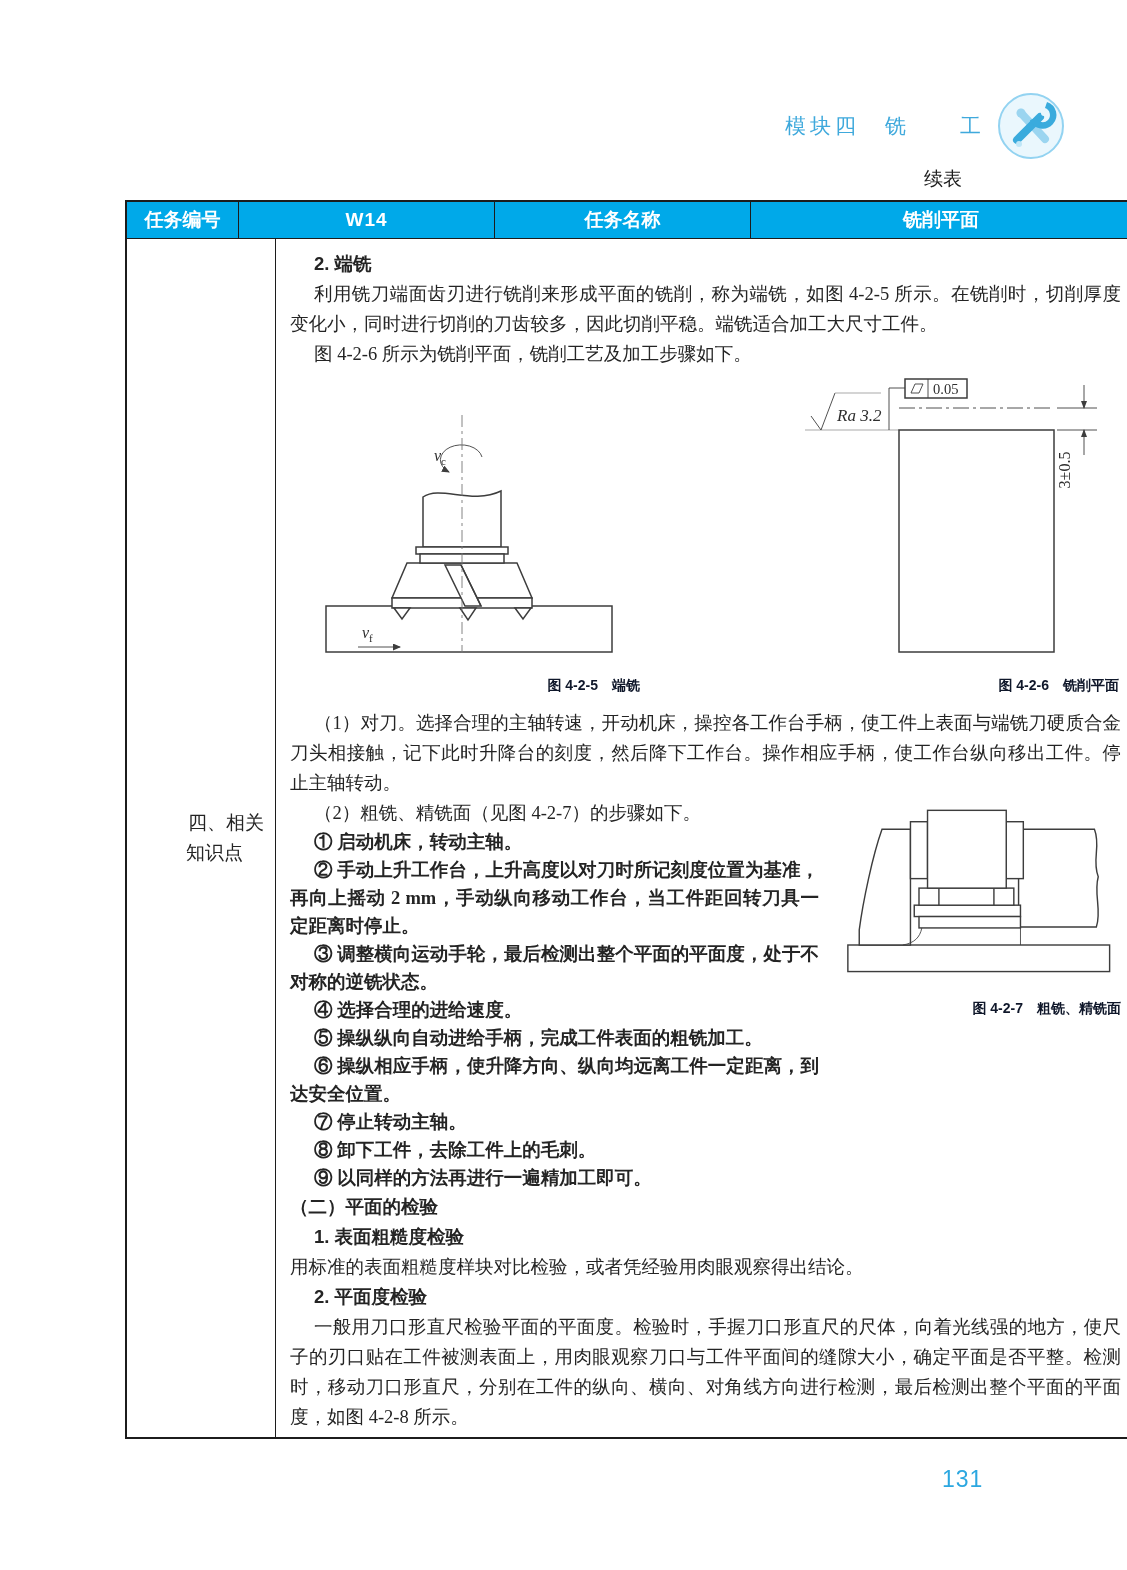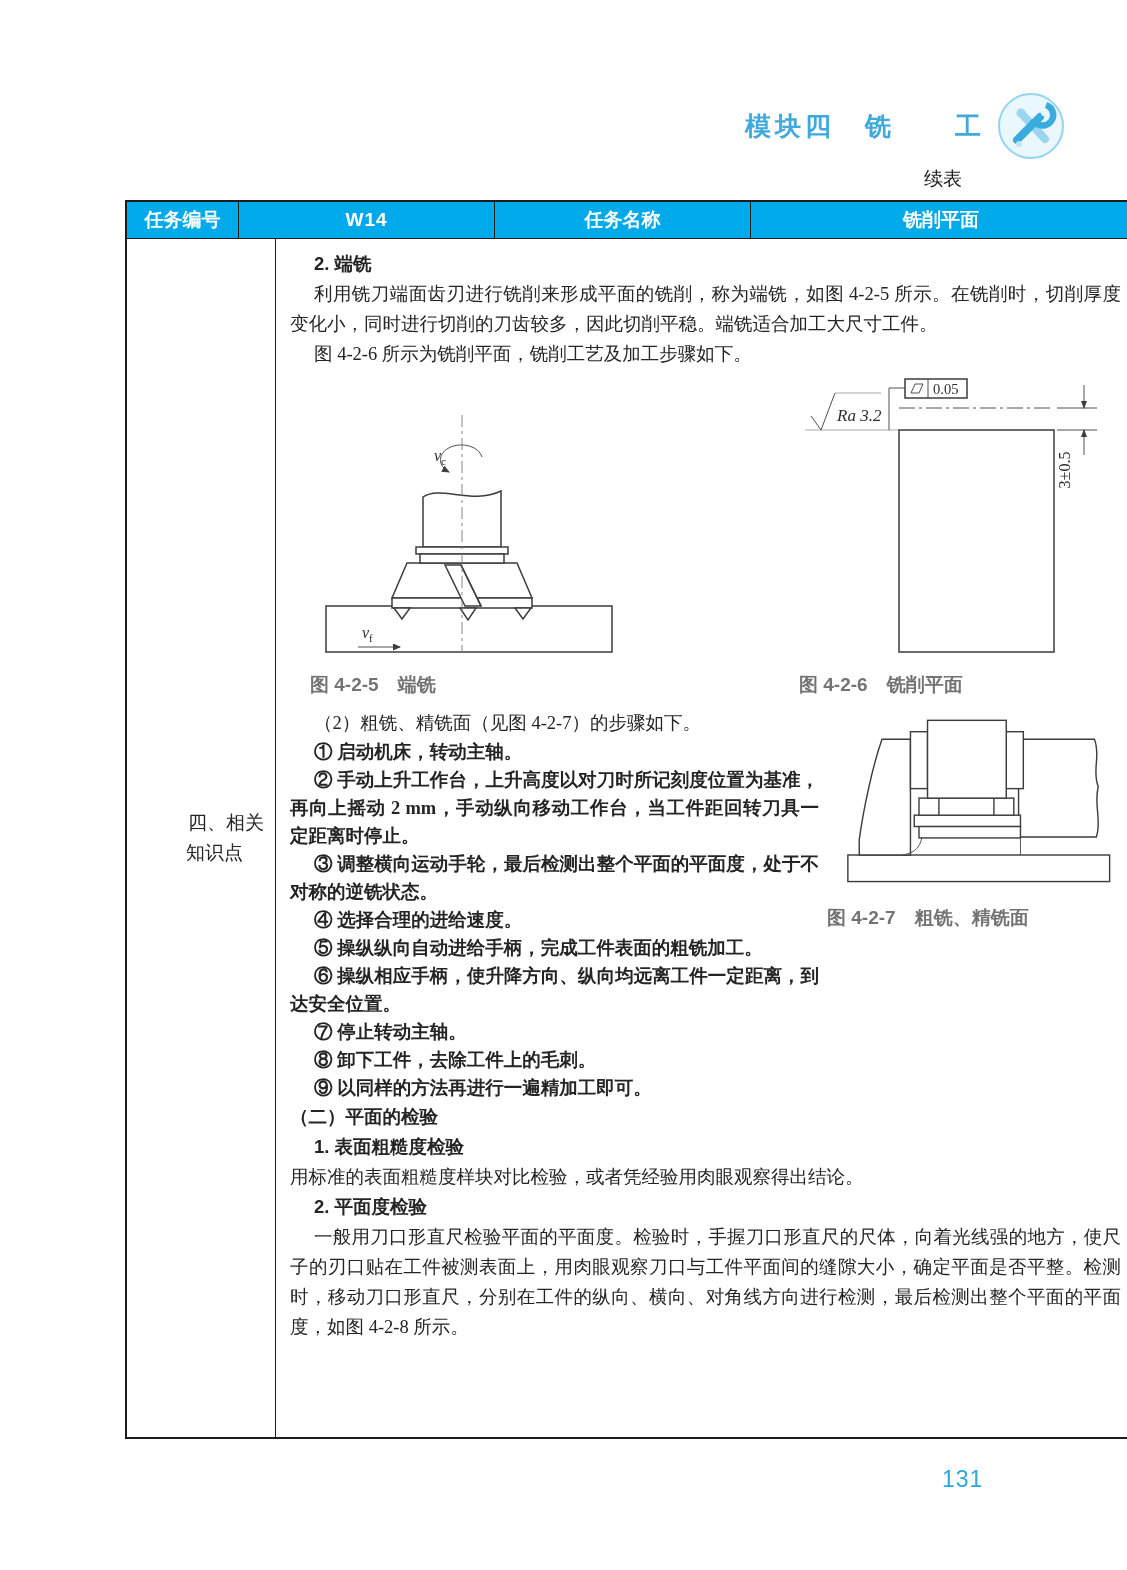--- a/index.html
+++ b/index.html
@@ -5,22 +5,22 @@
   html,body { margin:0; padding:0; background:#ffffff; }
   #page {
     position:relative; width:1127px; height:1570px; background:#fff;
     font-family:"Liberation Serif","DejaVu Serif",serif; color:#242424;
     overflow:hidden;
   }
 
   
   .module-header { position:absolute; top:90px; right:60px; display:flex; align-items:center; }
   .module-title {
-    font-family:"Liberation Sans","DejaVu Sans",sans-serif; font-weight:700;
-    font-size:26px; letter-spacing:4px; color:#3fa9dc; margin-right:10px; white-space:pre;
+    font-family:"Liberation Sans","DejaVu Sans",sans-serif; font-weight:400;
+    font-size:21px; letter-spacing:4px; color:#3fa9dc; margin-right:10px; white-space:pre;
   }
   .tools-icon { width:72px; height:72px; display:block; }
 
   .continued {
     position:absolute; left:924px; top:166px; font-size:19px; color:#1b1b1b;
   }
 
   
   .doc-table {
     position:absolute; left:125px; top:200px; width:1008px; height:1239px;
@@ -55,22 +55,22 @@
   .main-cell p.noindent { text-indent:0; }
   .hb { font-weight:bold; font-family:"Liberation Sans","DejaVu Sans",sans-serif;
         font-size:18.5px; line-height:30px; }
   .hb.indent { padding-left:24px; }
   .step { line-height:28px;font-weight:bold; }
 
   .figrow { display:flex; align-items:flex-end; margin:6px 0 8px; }
   .figblock5 { margin-left:20px; }
   .figblock6 { margin-left:auto; margin-right:2px; }
   .figcap {
-    margin-top:4px; text-align:left; font-weight:bold; color:#737373;
-    font-family:"Liberation Sans","DejaVu Sans",sans-serif; font-size:19px; white-space:pre;
+    margin-top:4px; text-align:right; font-weight:bold; color:#0f172a;
+    font-family:"Liberation Sans","DejaVu Sans",sans-serif; font-size:14px; white-space:pre;
   }
   .fig7-float { float:right; width:294px; margin:2px 0 34px 8px; }
 
   .pageno {
     position:absolute; left:942px; top:1466px; color:#2ba7e0;
     font-family:"Liberation Sans","DejaVu Sans",sans-serif; font-size:23px; letter-spacing:1px;
   }
 
   svg .ln { stroke:#3d3d3d; stroke-width:1.5; fill:none; }
   svg .lnw { stroke:#3d3d3d; stroke-width:1.5; fill:#fff; }
@@ -182,20 +182,21 @@
               <line class="thin" x1="258" y1="33" x2="298" y2="33"></line>
               <line class="thin" x1="258" y1="55" x2="298" y2="55"></line>
               <line class="thin" x1="285" y1="10" x2="285" y2="33" marker-end="url(#a6d)"></line>
               <line class="thin" x1="285" y1="80" x2="285" y2="55" marker-end="url(#a6u)"></line>
               <text x="271" y="95" font-size="16" text-anchor="middle" transform="rotate(-90 271 95)">3±0.5</text>
             </svg>
             <div class="figcap">图 4-2-6　铣削平面</div>
           </div>
         </div>
 
+        <p>（1）对刀。选择合理的主轴转速，开动机床，操控各工作台手柄，使工件上表面与端铣刀硬质合金刀头相接触，记下此时升降台的刻度，然后降下工作台。操作相应手柄，使工作台纵向移出工件。停止主轴转动。</p>
 
         <div class="fig7-float">
           <svg width="294" height="180" viewBox="0 0 310 188">
 
             <rect class="ln" x="22" y="152" width="276" height="28" stroke-width="1.7"></rect>
 
             <path class="lnw" d="M88,30 H58 C48,58 38,106 34,136 L34,152 H88 Z"></path>
 
             <path class="lnw" d="M202,30 H282 C289,48 279,62 286,80 C281,98 290,116 284,133 H202 Z"></path>
 

